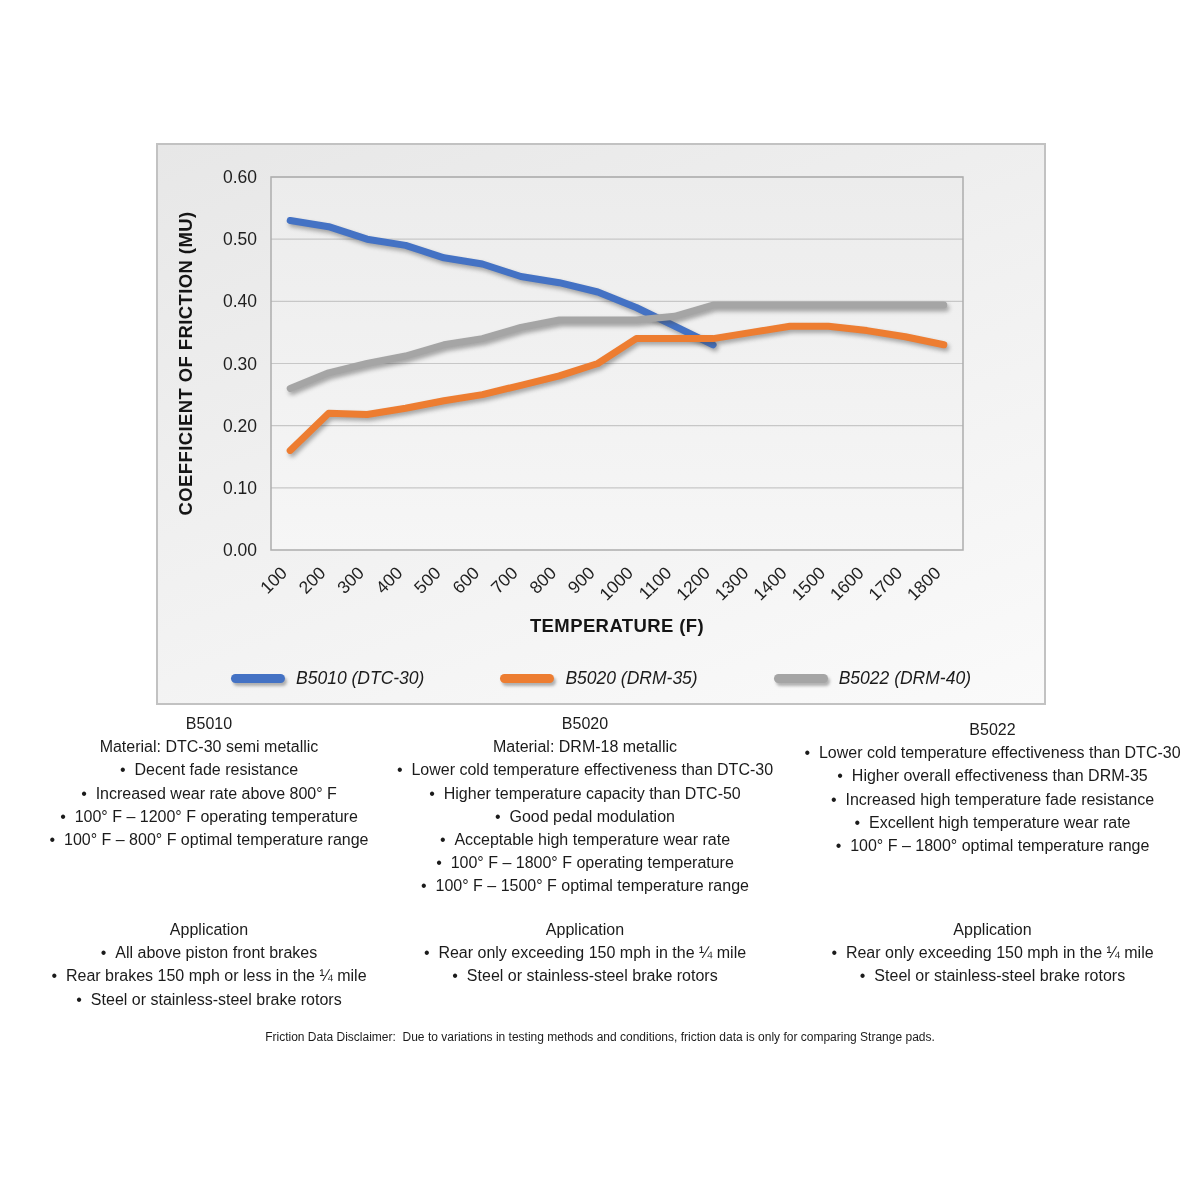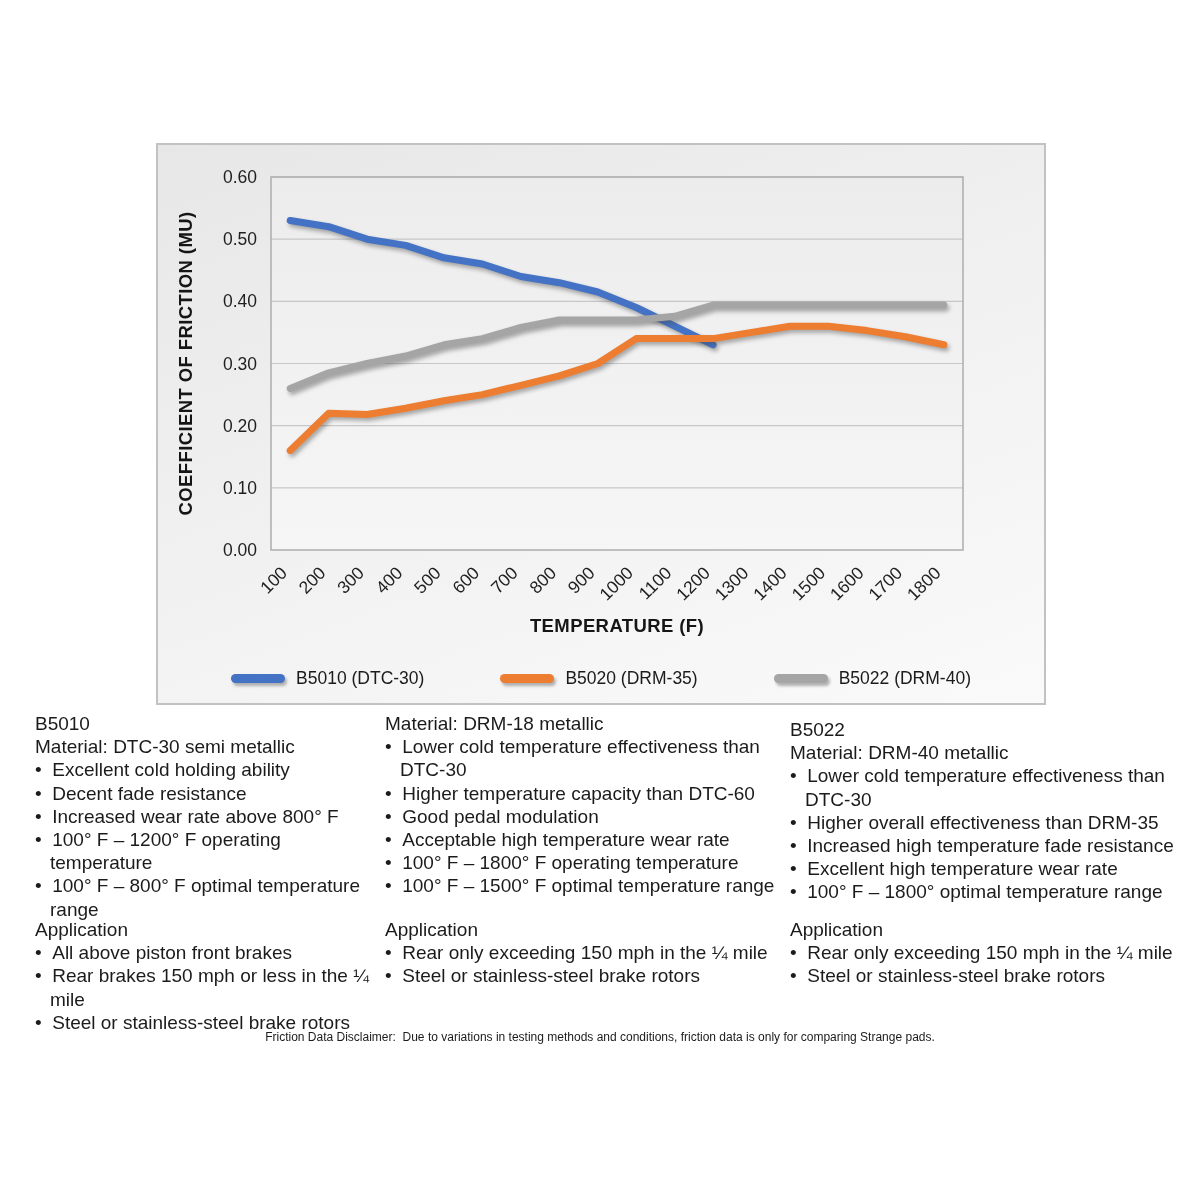--- a/index.html
+++ b/index.html
@@ -16,27 +16,27 @@
   .chart-card svg{position:absolute;left:0;top:0;}
   .series-line{fill:none;stroke-width:7;stroke-linecap:round;stroke-linejoin:round;
     filter:drop-shadow(2px 3px 2px rgba(70,70,70,0.45));}
   .gridline{stroke:#c7c7c7;stroke-width:1.2;}
   .plot-border{fill:none;stroke:#adadad;stroke-width:1.5;}
   .tick-label{font-family:"Liberation Sans",sans-serif;font-size:17.5px;fill:#1f1f1f;}
   .axis-title{font-family:"Liberation Sans",sans-serif;font-size:18.5px;font-weight:bold;
     fill:#151515;letter-spacing:0.4px;}
   .legend{
     position:absolute;left:0;bottom:14px;width:100%;
-    display:flex;justify-content:center;align-items:center;gap:76px;
+    display:flex;justify-content:center;align-items:center;gap:76px;font-style:italic;
   }
   .legend-item{display:flex;align-items:center;gap:11px;}
   .legend-swatch{width:54px;height:9px;border-radius:5px;
     box-shadow:2px 3px 3px rgba(70,70,70,0.4);}
   .legend-label{font-size:17.5px;color:#1b1b1b;}
-  .col-block{position:absolute;font-size:19px;line-height:23.2px;}
+  .col-block{position:absolute;font-size:16px;line-height:23.2px;text-align:center;}
   .bullet{padding-left:15px;text-indent:-15px;}
   .bullet::before{content:"\2022\00a0\00a0";}
   .disclaimer{
     position:absolute;left:0;top:1030px;width:1200px;text-align:center;
     font-size:12px;color:#1b1b1b;white-space:pre-wrap;
   }
 </style>
 </head>
 <body>
 
@@ -100,49 +100,48 @@
         <span class="legend-swatch" style="background: rgb(165, 165, 165);"></span>
         <span class="legend-label">B5022 (DRM-40)</span>
       </div>
     </div>
 </div>
 
 <div id="columns-root">
     <div class="col-block" style="left: 35px; top: 712px; width: 348px;">
       <div>B5010</div>
       <div>Material: DTC-30 semi metallic</div>
-      <div class="bullet">Excellent cold holding ability</div>
       <div class="bullet">Decent fade resistance</div>
       <div class="bullet">Increased wear rate above 800° F</div>
       <div class="bullet">100° F – 1200° F operating temperature</div>
       <div class="bullet">100° F – 800° F optimal temperature range</div>
     </div>
     <div class="col-block" style="left: 35px; top: 918px; width: 348px;">
       <div>Application</div>
       <div class="bullet">All above piston front brakes</div>
       <div class="bullet">Rear brakes 150 mph or less in the ¼ mile</div>
       <div class="bullet">Steel or stainless-steel brake rotors</div>
     </div>
     <div class="col-block" style="left: 385px; top: 712px; width: 400px;">
+      <div>B5020</div>
       <div>Material: DRM-18 metallic</div>
       <div class="bullet">Lower cold temperature effectiveness than DTC-30</div>
-      <div class="bullet">Higher temperature capacity than DTC-60</div>
+      <div class="bullet">Higher temperature capacity than DTC-50</div>
       <div class="bullet">Good pedal modulation</div>
       <div class="bullet">Acceptable high temperature wear rate</div>
       <div class="bullet">100° F – 1800° F operating temperature</div>
       <div class="bullet">100° F – 1500° F optimal temperature range</div>
     </div>
     <div class="col-block" style="left: 385px; top: 918px; width: 400px;">
       <div>Application</div>
       <div class="bullet">Rear only exceeding 150 mph in the ¼ mile</div>
       <div class="bullet">Steel or stainless-steel brake rotors</div>
     </div>
     <div class="col-block" style="left: 790px; top: 712px; width: 405px; margin-top: 6px;">
       <div>B5022</div>
-      <div>Material: DRM-40 metallic</div>
       <div class="bullet">Lower cold temperature effectiveness than DTC-30</div>
       <div class="bullet">Higher overall effectiveness than DRM-35</div>
       <div class="bullet">Increased high temperature fade resistance</div>
       <div class="bullet">Excellent high temperature wear rate</div>
       <div class="bullet">100° F – 1800° optimal temperature range</div>
     </div>
     <div class="col-block" style="left: 790px; top: 918px; width: 405px;">
       <div>Application</div>
       <div class="bullet">Rear only exceeding 150 mph in the ¼ mile</div>
       <div class="bullet">Steel or stainless-steel brake rotors</div>

